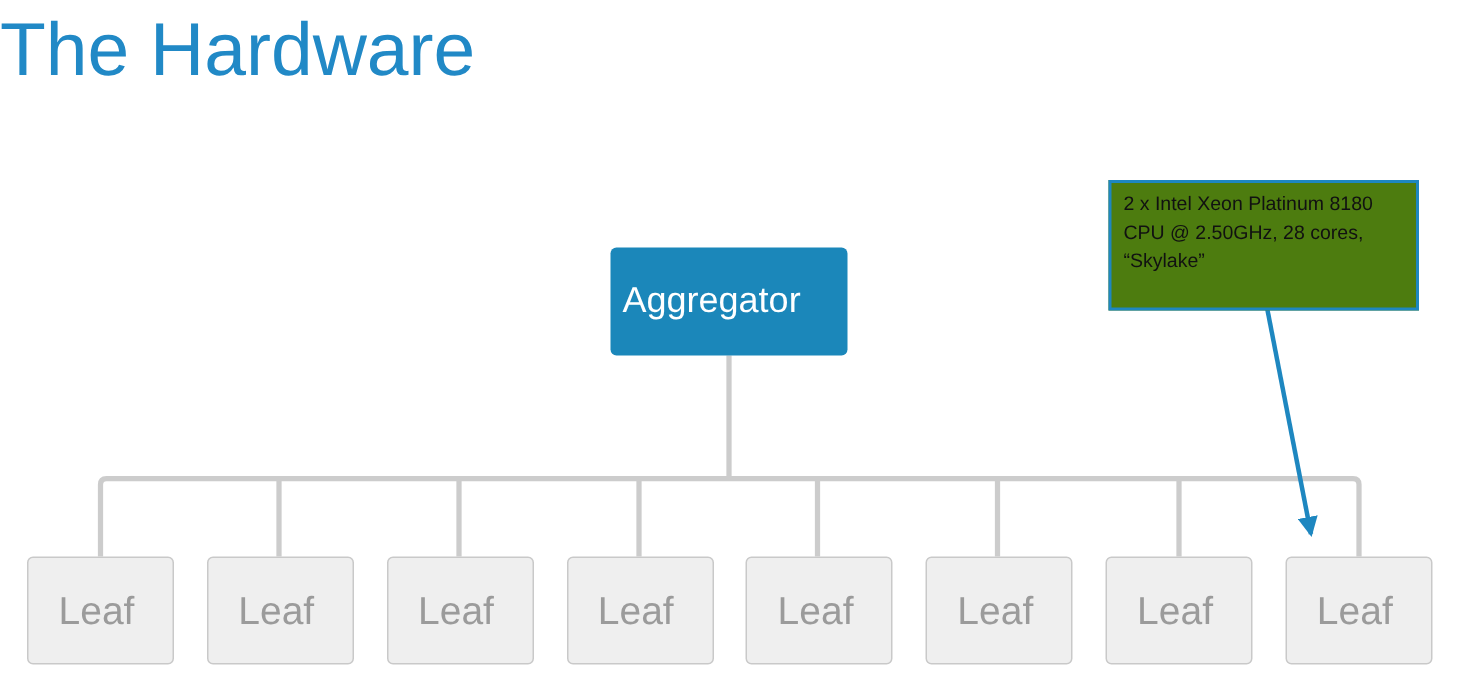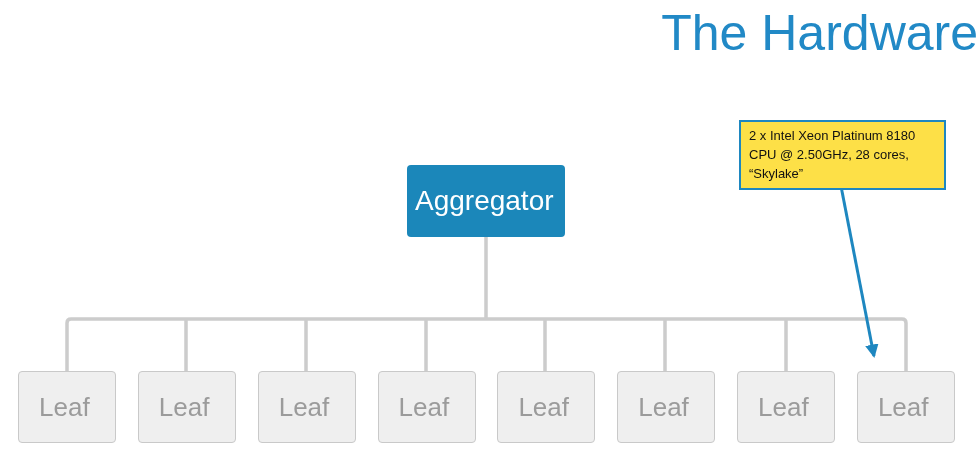--- a/index.html
+++ b/index.html
@@ -14,21 +14,21 @@
     background: #ffffff;
     overflow: hidden;
     font-family: "Liberation Sans", sans-serif;
   }
   .title {
     position: absolute;
     top: 6px;
     left: 0;
     width: 978px;
     margin: 0;
-    text-align: right;
+    text-align: left;
     font-size: 50px;
     line-height: 54px;
     font-weight: 400;
     color: #2189c6;
     letter-spacing: 0px;
   }
   .connectors {
     position: absolute;
     top: 0;
     left: 0;
@@ -39,21 +39,21 @@
     top: 165px;
     width: 158px;
     height: 72px;
     box-sizing: border-box;
     background: #1b87ba;
     border-radius: 4px;
     display: flex;
     align-items: center;
     padding-left: 8px;
     color: #ffffff;
-    font-size: 28px;
+    font-size: 24px;
   }
   .leaves {
     position: absolute;
     left: 18px;
     top: 371px;
     width: 937px;
     display: flex;
     justify-content: space-between;
   }
   .leaf {
@@ -69,23 +69,23 @@
     color: #9b9b9b;
     font-size: 26px;
   }
   .callout {
     position: absolute;
     left: 739px;
     top: 120px;
     width: 207px;
     min-height: 59px;
     box-sizing: border-box;
-    background: #fde047;
+    background: #4d7c0f;
     border: 2px solid #1e87c0;
-    padding: 4px 8px 5px 8px;
+    padding: 4px 8px 22px 8px;
   }
   .callout-text {
     font-size: 13px;
     line-height: 19px;
     color: #111111;
     white-space: pre-line;
   }
 </style>
 </head>
 <body>

